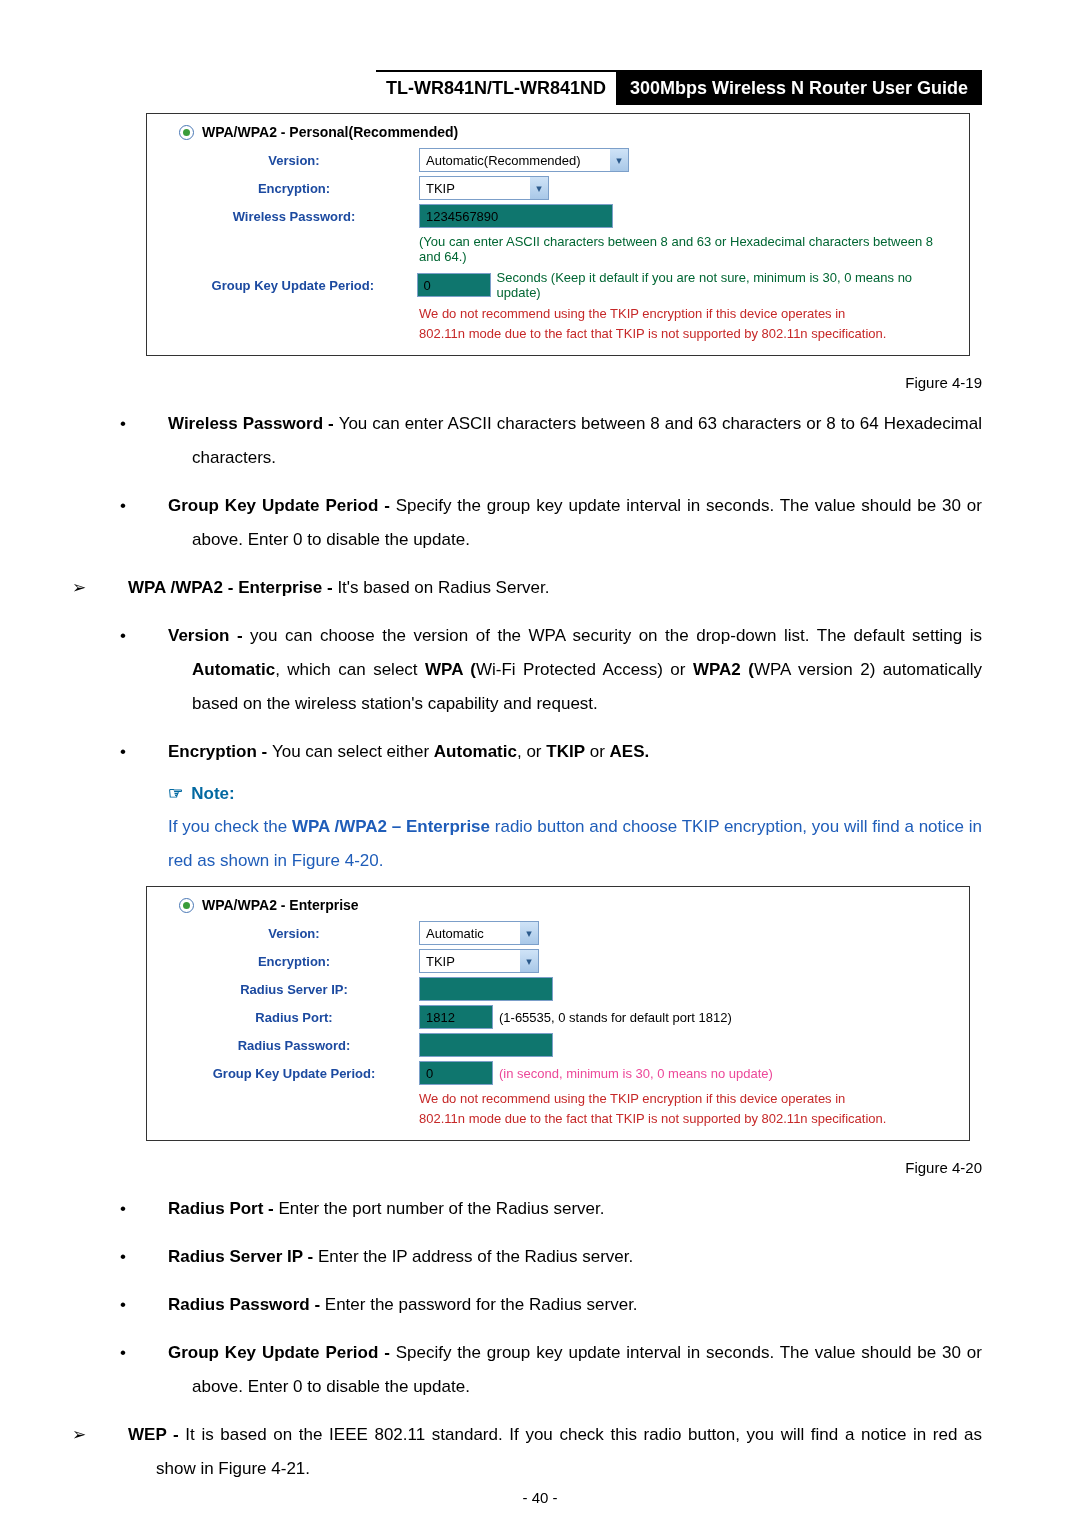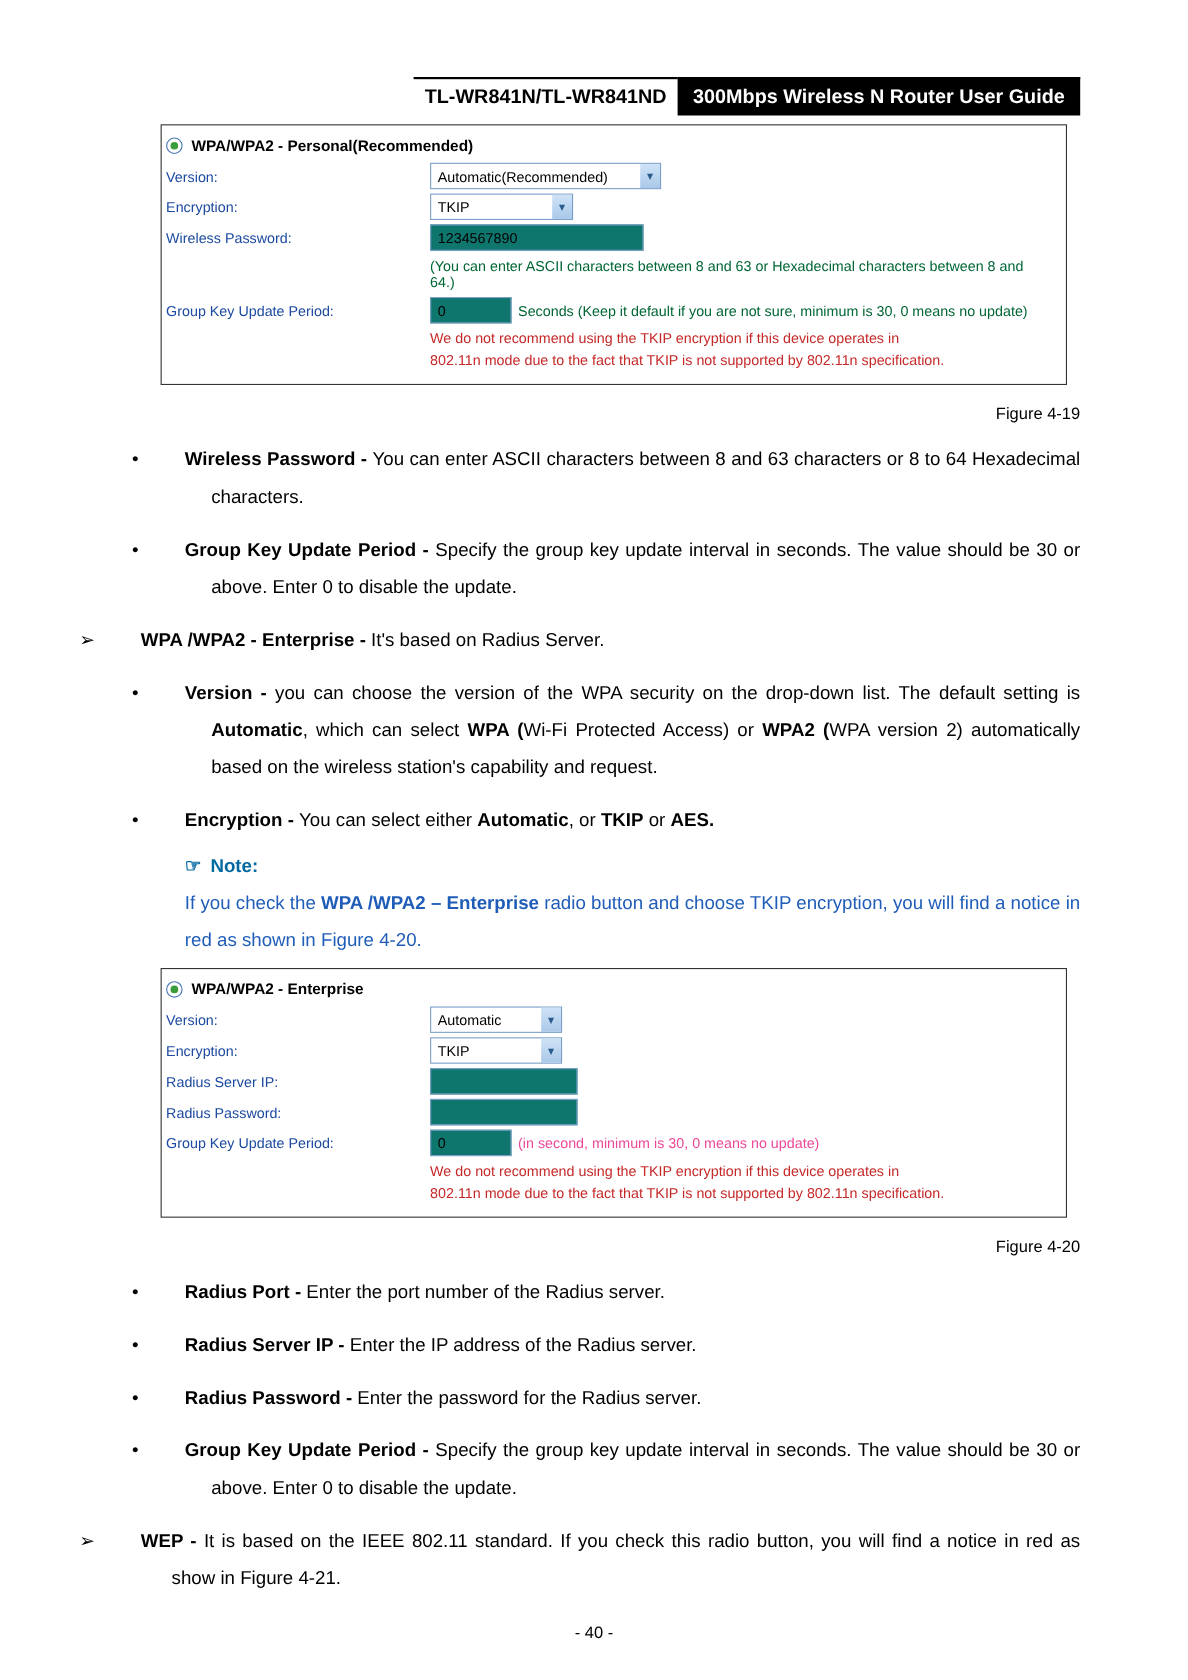--- a/index.html
+++ b/index.html
@@ -1,22 +1,22 @@
 <!DOCTYPE html>
 <html><head>
 <meta charset="utf-8">
 <style>
 html,body{margin:0;padding:0;background:#fff;font-family:Arial,Helvetica,sans-serif;color:#000}
 .page{width:1080px;min-height:1527px;margin:0 auto;position:relative;padding:70px 98px 40px 98px;box-sizing:border-box}
 .header{display:flex;justify-content:flex-end;align-items:flex-start;}
 .header-left{font-weight:bold;font-size:18px;color:#000;padding:6px 10px;border-top:2px solid #000}
 .header-right{font-weight:bold;font-size:18px;color:#fff;background:#000;padding:6px 14px;border-top:2px solid #000}
-.panel{border:1px solid #333;padding:10px 14px 12px 4px;margin:8px 12px 0 48px}
+.panel{border:1px solid #333;padding:10px 14px 12px 32px;margin:8px 12px 0 48px}
 .row{display:flex;align-items:center;margin:4px 0;font-size:13px}
-.lbl{width:230px;text-align:left;padding-right:10px;color:#1c4aa0;font-weight:normal;font-size:13px}
+.lbl{width:230px;text-align:center;padding-right:10px;color:#1c4aa0;font-weight:bold;font-size:13px}
 .select{position:relative;display:inline-flex;align-items:center;border:1px solid #7c9fc9;background:#fff;height:22px;padding:0 22px 0 6px;font-size:13px;color:#000}
 .select .chev{position:absolute;right:0;top:0;bottom:0;width:18px;background:linear-gradient(#cfe3f7,#a9c8e8);display:flex;align-items:center;justify-content:center;color:#2b5a8c;font-size:11px}
 .txt{border:1px solid #7c9fc9;background:#0f766e;height:22px;padding:0 6px;font-size:13px;display:inline-flex;align-items:center;min-width:150px}
 .hint{color:#006633;font-size:13px;margin-left:6px}
 .hint-row{margin-left:240px;color:#006633;font-size:13px;padding:2px 0}
 .warn{color:#c62828;font-size:13px;margin-left:240px;line-height:1.5}
 .radio-title{display:flex;align-items:center;font-weight:bold;font-size:14px;color:#000;margin-bottom:8px}
 .radio-dot{width:13px;height:13px;border:1px solid #4a78b5;border-radius:50%;display:inline-flex;align-items:center;justify-content:center;margin-right:8px}
 .radio-dot.on::after{content:"";width:7px;height:7px;border-radius:50%;background:#3a9c3a}
 .fig-cap{text-align:right;font-size:15px;margin:18px 0 16px 0}
@@ -117,20 +117,27 @@
         <span class="chev">▾</span>
       </div>
     </div>
     <div class="row">
       <div class="lbl">Radius Server IP:</div>
       <div class="txt" style="min-width:120px">
           <span></span>
         </div>
     </div>
     <div class="row">
+      <div class="lbl">Radius Port:</div>
+      <div class="txt" style="min-width:60px">
+          <span>1812</span>
+        </div>
+      <span class="hint" style="color:#000">(1-65535, 0 stands for default port 1812)</span>
+    </div>
+    <div class="row">
       <div class="lbl">Radius Password:</div>
       <div class="txt" style="min-width:120px">
           <span></span>
         </div>
     </div>
     <div class="row">
       <div class="lbl">Group Key Update Period:</div>
       <div class="txt" style="min-width:60px">
           <span>0</span>
         </div>

